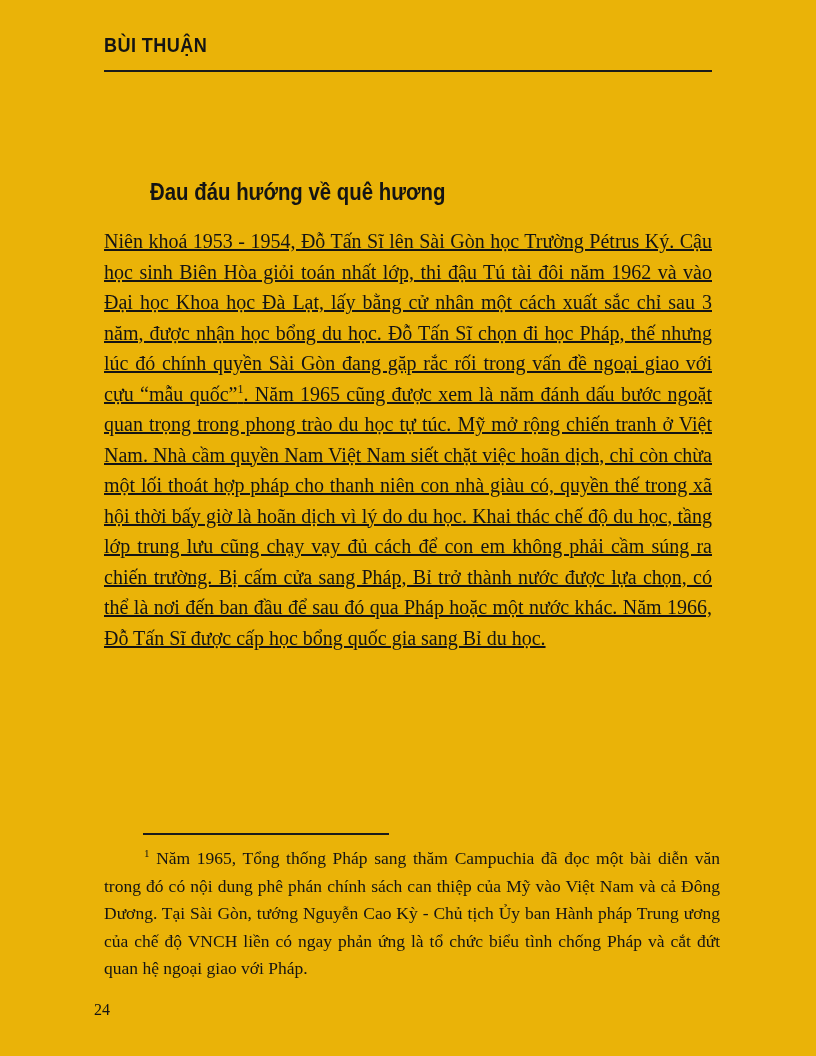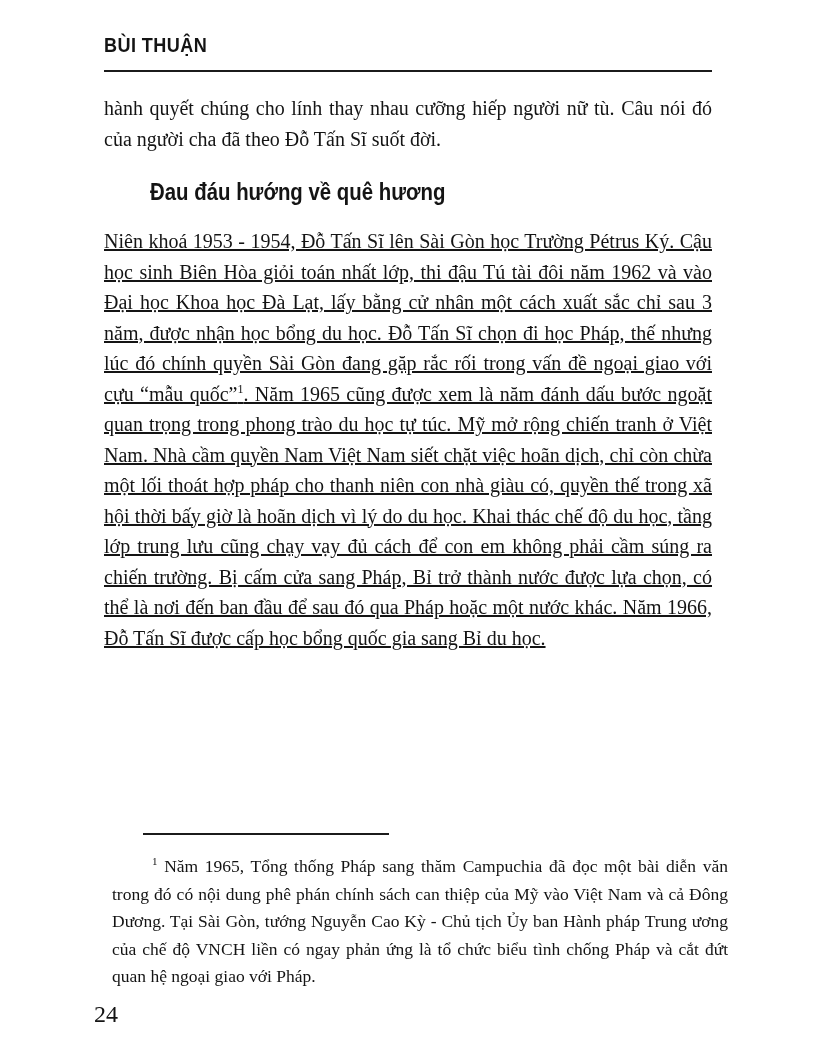--- a/index.html
+++ b/index.html
@@ -5,21 +5,21 @@
   html, body {
     margin: 0;
     padding: 0;
     background: #e9e9e9;
   }
   .page {
     position: relative;
     width: 816px;
     height: 1056px;
     margin: 0 auto;
-    background: #ffffff;
+    background: #eab308;
     color: #141414;
     font-family: "Liberation Serif", serif;
     overflow: hidden;
   }
   .running-header {
     position: absolute;
     top: 33px;
     left: 104px;
     font-family: "Liberation Sans", sans-serif;
     font-weight: bold;
@@ -71,48 +71,47 @@
     left: 143px;
     width: 246px;
     height: 2px;
     background: #1b1b1b;
   }
   .footnote {
     position: absolute;
     top: 845px;
     left: 104px;
     width: 616px;
-    margin: 8px;
+    margin: 0;
     font-size: 17.5px;
     line-height: 27.5px;
     text-align: justify;
     text-indent: 40px;
   }
   .footnote sup {
     font-size: 11px;
     vertical-align: super;
     line-height: 0;
   }
   .page-number {
     position: absolute;
     top: 1001px;
     left: 94px;
-    font-size: 24px;
+    font-size: 16px;
   }
 </style>
 </head>
 <body>
 
 <div class="page">
 
   <div class="running-header">BÙI THUẬN</div>
 
   <div class="header-rule"></div>
 
-  <p class="body-text para-1">hành quyết chúng cho lính thay nhau cưỡng hiếp người nữ tù. Câu nói đó của người cha đã theo Đỗ Tấn Sĩ suốt đời.</p>
 
   <h2 class="section-heading">Đau đáu hướng về quê hương</h2>
 
   <p class="body-text para-2"><span>Niên khoá 1953 - 1954, Đỗ Tấn Sĩ lên Sài Gòn học Trường Pétrus Ký. Cậu học sinh Biên Hòa giỏi toán nhất lớp, thi đậu Tú tài đôi năm 1962 và vào Đại học Khoa học Đà Lạt, lấy bằng cử nhân một cách xuất sắc chỉ sau 3 năm, được nhận học bổng du học. Đỗ Tấn Sĩ chọn đi học Pháp, thế nhưng lúc đó chính quyền Sài Gòn đang gặp rắc rối trong vấn đề ngoại giao với cựu “mẫu quốc”</span><sup class="fn-ref">1</sup><span>. Năm 1965 cũng được xem là năm đánh dấu bước ngoặt quan trọng trong phong trào du học tự túc. Mỹ mở rộng chiến tranh ở Việt Nam. Nhà cầm quyền Nam Việt Nam siết chặt việc hoãn dịch, chỉ còn chừa một lối thoát hợp pháp cho thanh niên con nhà giàu có, quyền thế trong xã hội thời bấy giờ là hoãn dịch vì lý do du học. Khai thác chế độ du học, tầng lớp trung lưu cũng chạy vạy đủ cách để con em không phải cầm súng ra chiến trường. Bị cấm cửa sang Pháp, Bỉ trở thành nước được lựa chọn, có thể là nơi đến ban đầu để sau đó qua Pháp hoặc một nước khác. Năm 1966, Đỗ Tấn Sĩ được cấp học bổng quốc gia sang Bỉ du học.</span></p>
 
   <div class="footnote-rule"></div>
 
   <p class="footnote"><sup>1</sup><span> Năm 1965, Tổng thống Pháp sang thăm Campuchia đã đọc một bài diễn văn trong đó có nội dung phê phán chính sách can thiệp của Mỹ vào Việt Nam và cả Đông Dương. Tại Sài Gòn, tướng Nguyễn Cao Kỳ - Chủ tịch Ủy ban Hành pháp Trung ương của chế độ VNCH liền có ngay phản ứng là tổ chức biểu tình chống Pháp và cắt đứt quan hệ ngoại giao với Pháp.</span></p>
 
   <div class="page-number">24</div>

